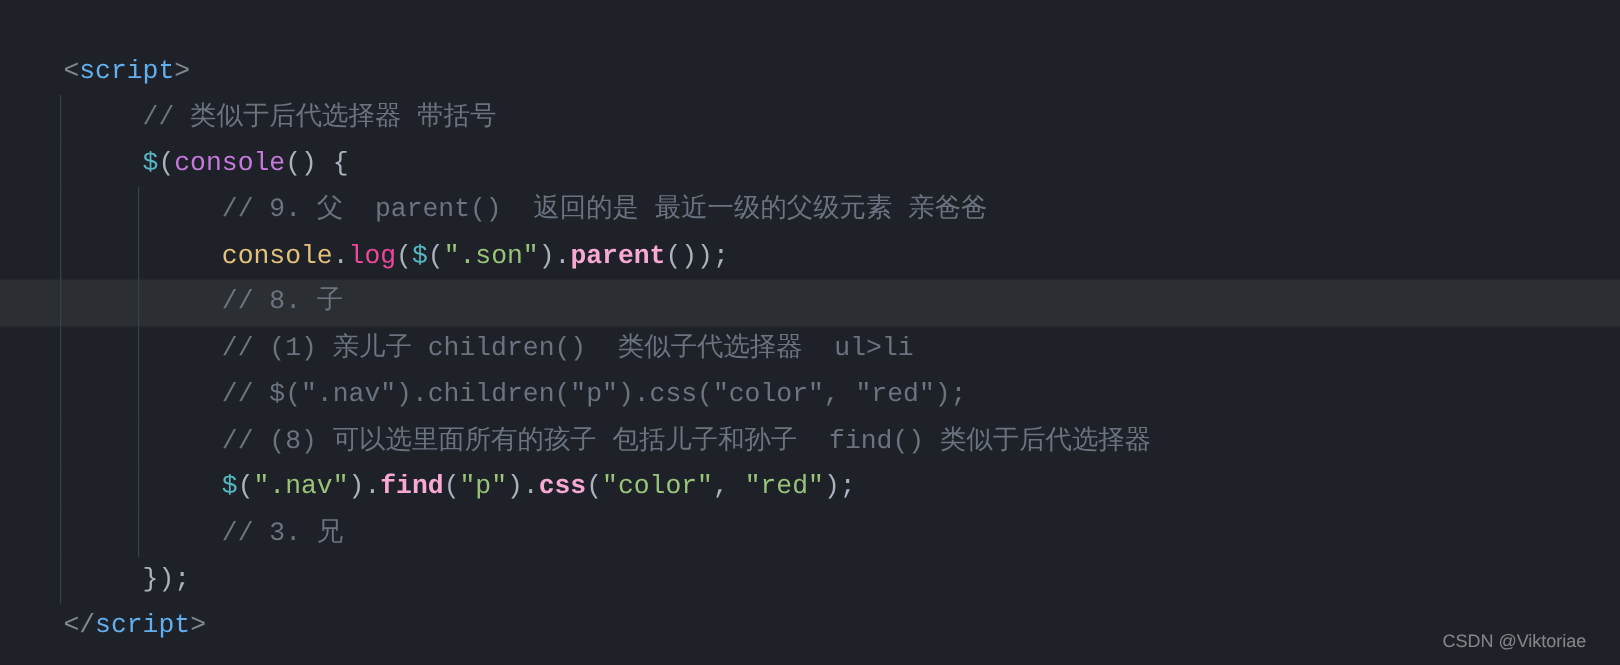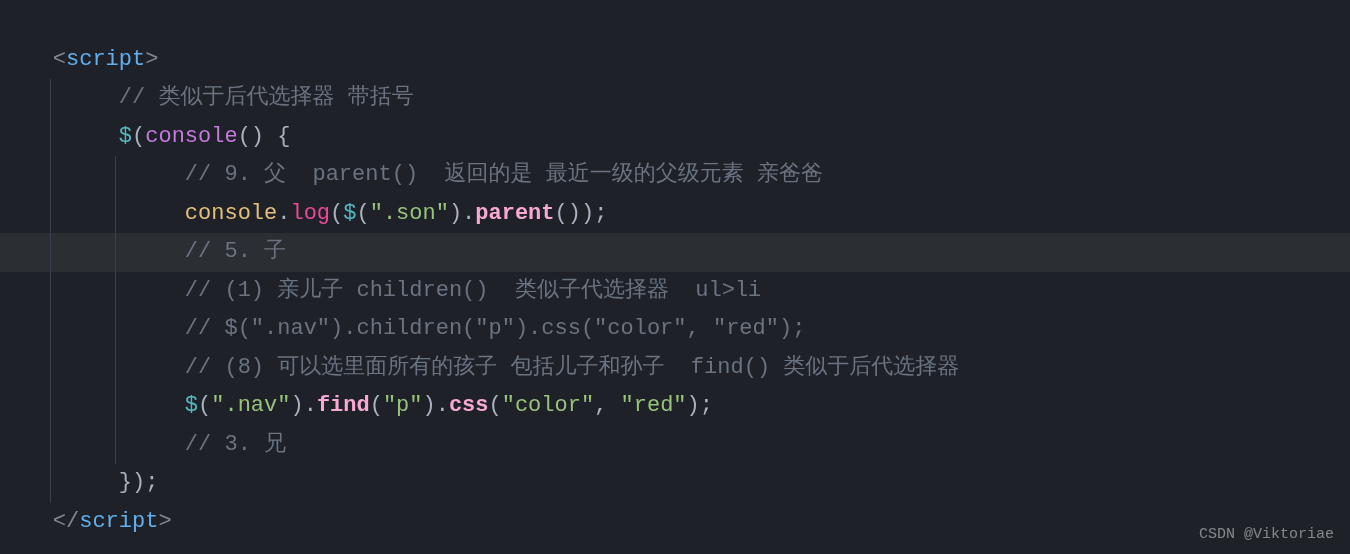--- a/index.html
+++ b/index.html
@@ -43,39 +43,39 @@
     .tok-comment { color: #6b7380; }
     .tok-func { color: #c678dd; }
     .tok-obj { color: #e5c07b; }
     .tok-method { color: #ec4899; }
     .tok-call { color: #f9a8d4; font-weight: bold; }
     .tok-string { color: #98c379; }
     .tok-dollar { color: #56b6c2; }
     .watermark {
       position: absolute;
       bottom: 6px;
-      right: 16px;
+      right: 28px;
       font-size: 15px;
       color: rgba(255,255,255,0.45);
-      font-family: Liberation Mono, monospace;
+      font-family: Liberation Sans, sans-serif;
     }
     .ig1 { left: 50px; }
     .ig2 { left: 115px; }
   </style>
 </head>
 <body>
 
 <div class="editor">
   <div class="line">    <span class="tok-bracket">   </span></div>
   <div class="line">    <span class="tok-bracket">&lt;</span><span class="tok-tag">script</span><span class="tok-bracket">&gt;</span></div>
   <div class="line"><span class="indent-guide ig1"></span>         <span class="tok-comment">// 类似于后代选择器 带括号</span></div>
   <div class="line"><span class="indent-guide ig1"></span>         <span class="tok-dollar">$</span><span class="tok-punct">(</span><span class="tok-func">console</span><span class="tok-punct">() {</span></div>
   <div class="line"><span class="indent-guide ig1"></span><span class="indent-guide ig2"></span>              <span class="tok-comment">// 9. 父  parent()  返回的是 最近一级的父级元素 亲爸爸</span></div>
   <div class="line"><span class="indent-guide ig1"></span><span class="indent-guide ig2"></span>              <span class="tok-obj">console</span><span class="tok-punct">.</span><span class="tok-method">log</span><span class="tok-punct">(</span><span class="tok-dollar">$</span><span class="tok-punct">(</span><span class="tok-string">".son"</span><span class="tok-punct">).</span><span class="tok-call">parent</span><span class="tok-punct">());</span></div>
-  <div class="line highlighted-line"><span class="indent-guide ig1"></span><span class="indent-guide ig2"></span>              <span class="tok-comment">// 5. 子</span></div>
+  <div class="line highlighted-line"><span class="indent-guide ig1"></span><span class="indent-guide ig2"></span>              <span class="tok-comment">// 8. 子</span></div>
   <div class="line"><span class="indent-guide ig1"></span><span class="indent-guide ig2"></span>              <span class="tok-comment">// (1) 亲儿子 children()  类似子代选择器  ul&gt;li</span></div>
   <div class="line"><span class="indent-guide ig1"></span><span class="indent-guide ig2"></span>              <span class="tok-comment">// $(".nav").children("p").css("color", "red");</span></div>
   <div class="line"><span class="indent-guide ig1"></span><span class="indent-guide ig2"></span>              <span class="tok-comment">// (8) 可以选里面所有的孩子 包括儿子和孙子  find() 类似于后代选择器</span></div>
   <div class="line"><span class="indent-guide ig1"></span><span class="indent-guide ig2"></span>              <span class="tok-dollar">$</span><span class="tok-punct">(</span><span class="tok-string">".nav"</span><span class="tok-punct">).</span><span class="tok-call">find</span><span class="tok-punct">(</span><span class="tok-string">"p"</span><span class="tok-punct">).</span><span class="tok-call">css</span><span class="tok-punct">(</span><span class="tok-string">"color"</span><span class="tok-punct">, </span><span class="tok-string">"red"</span><span class="tok-punct">);</span></div>
   <div class="line"><span class="indent-guide ig1"></span><span class="indent-guide ig2"></span>              <span class="tok-comment">// 3. 兄</span></div>
   <div class="line"><span class="indent-guide ig1"></span>         <span class="tok-punct">});</span></div>
   <div class="line">    <span class="tok-bracket">&lt;/</span><span class="tok-tag">script</span><span class="tok-bracket">&gt;</span></div>
 </div>
 
 <div class="watermark">CSDN @Viktoriae</div>

